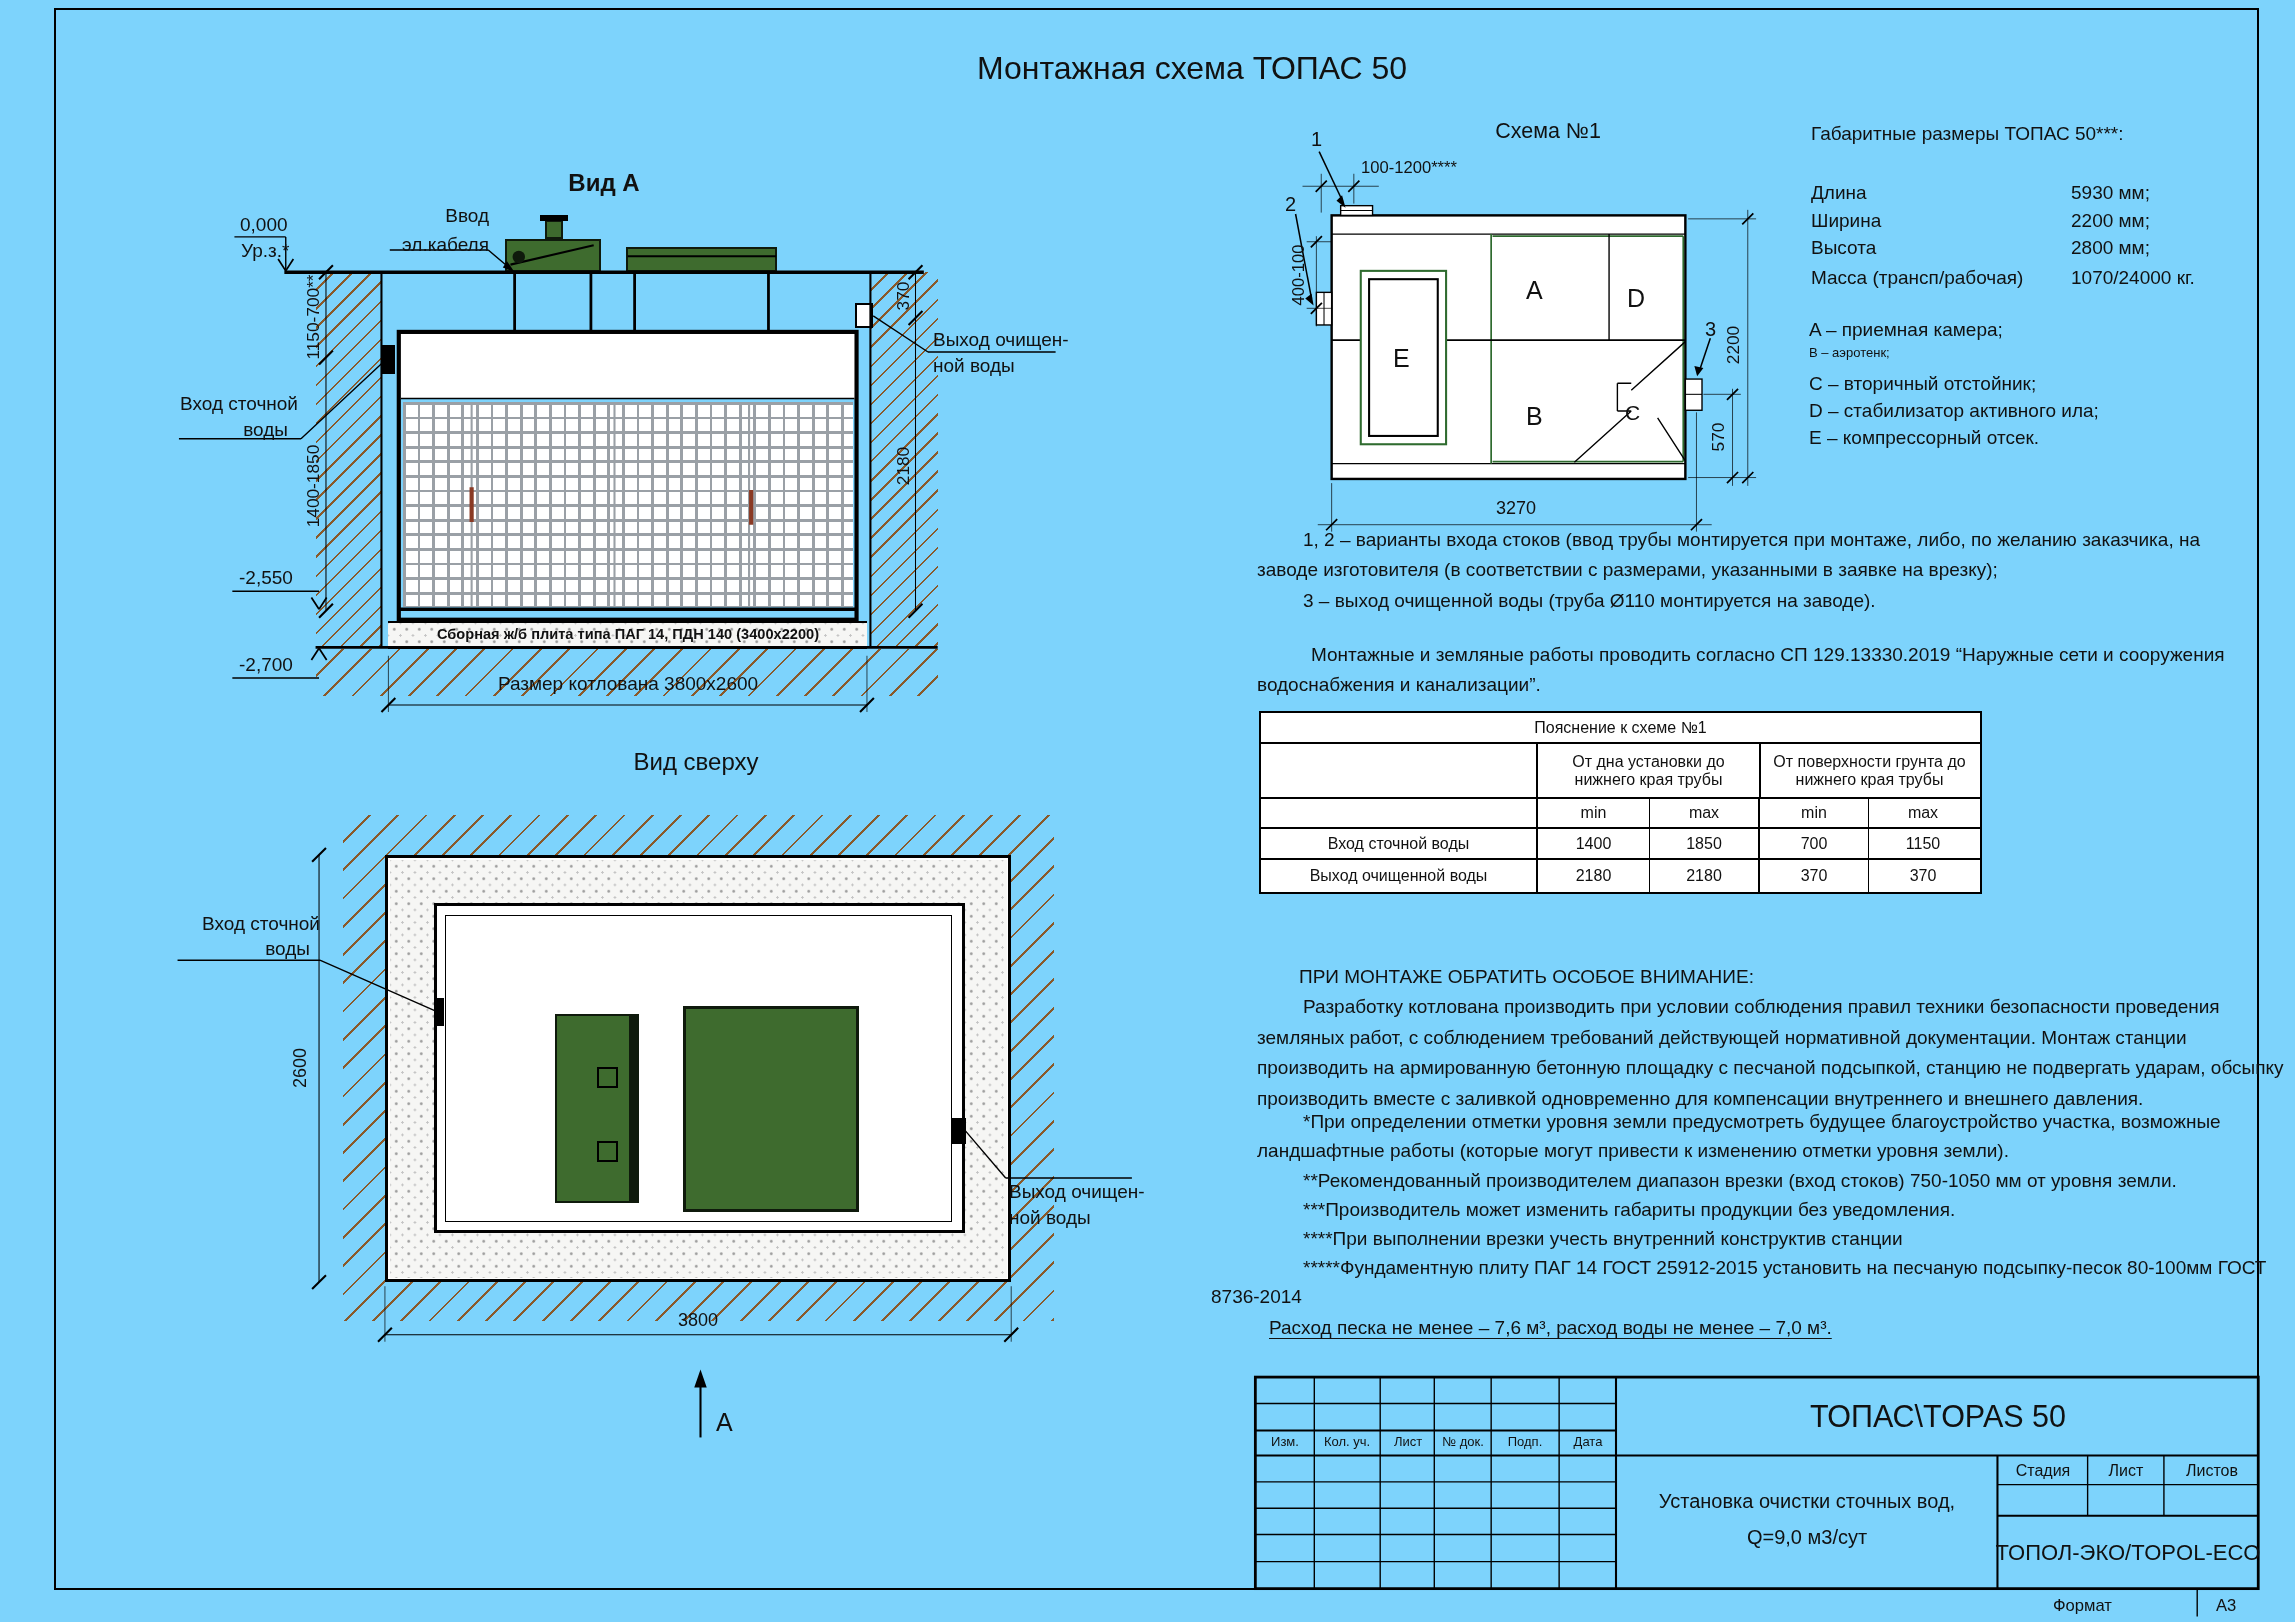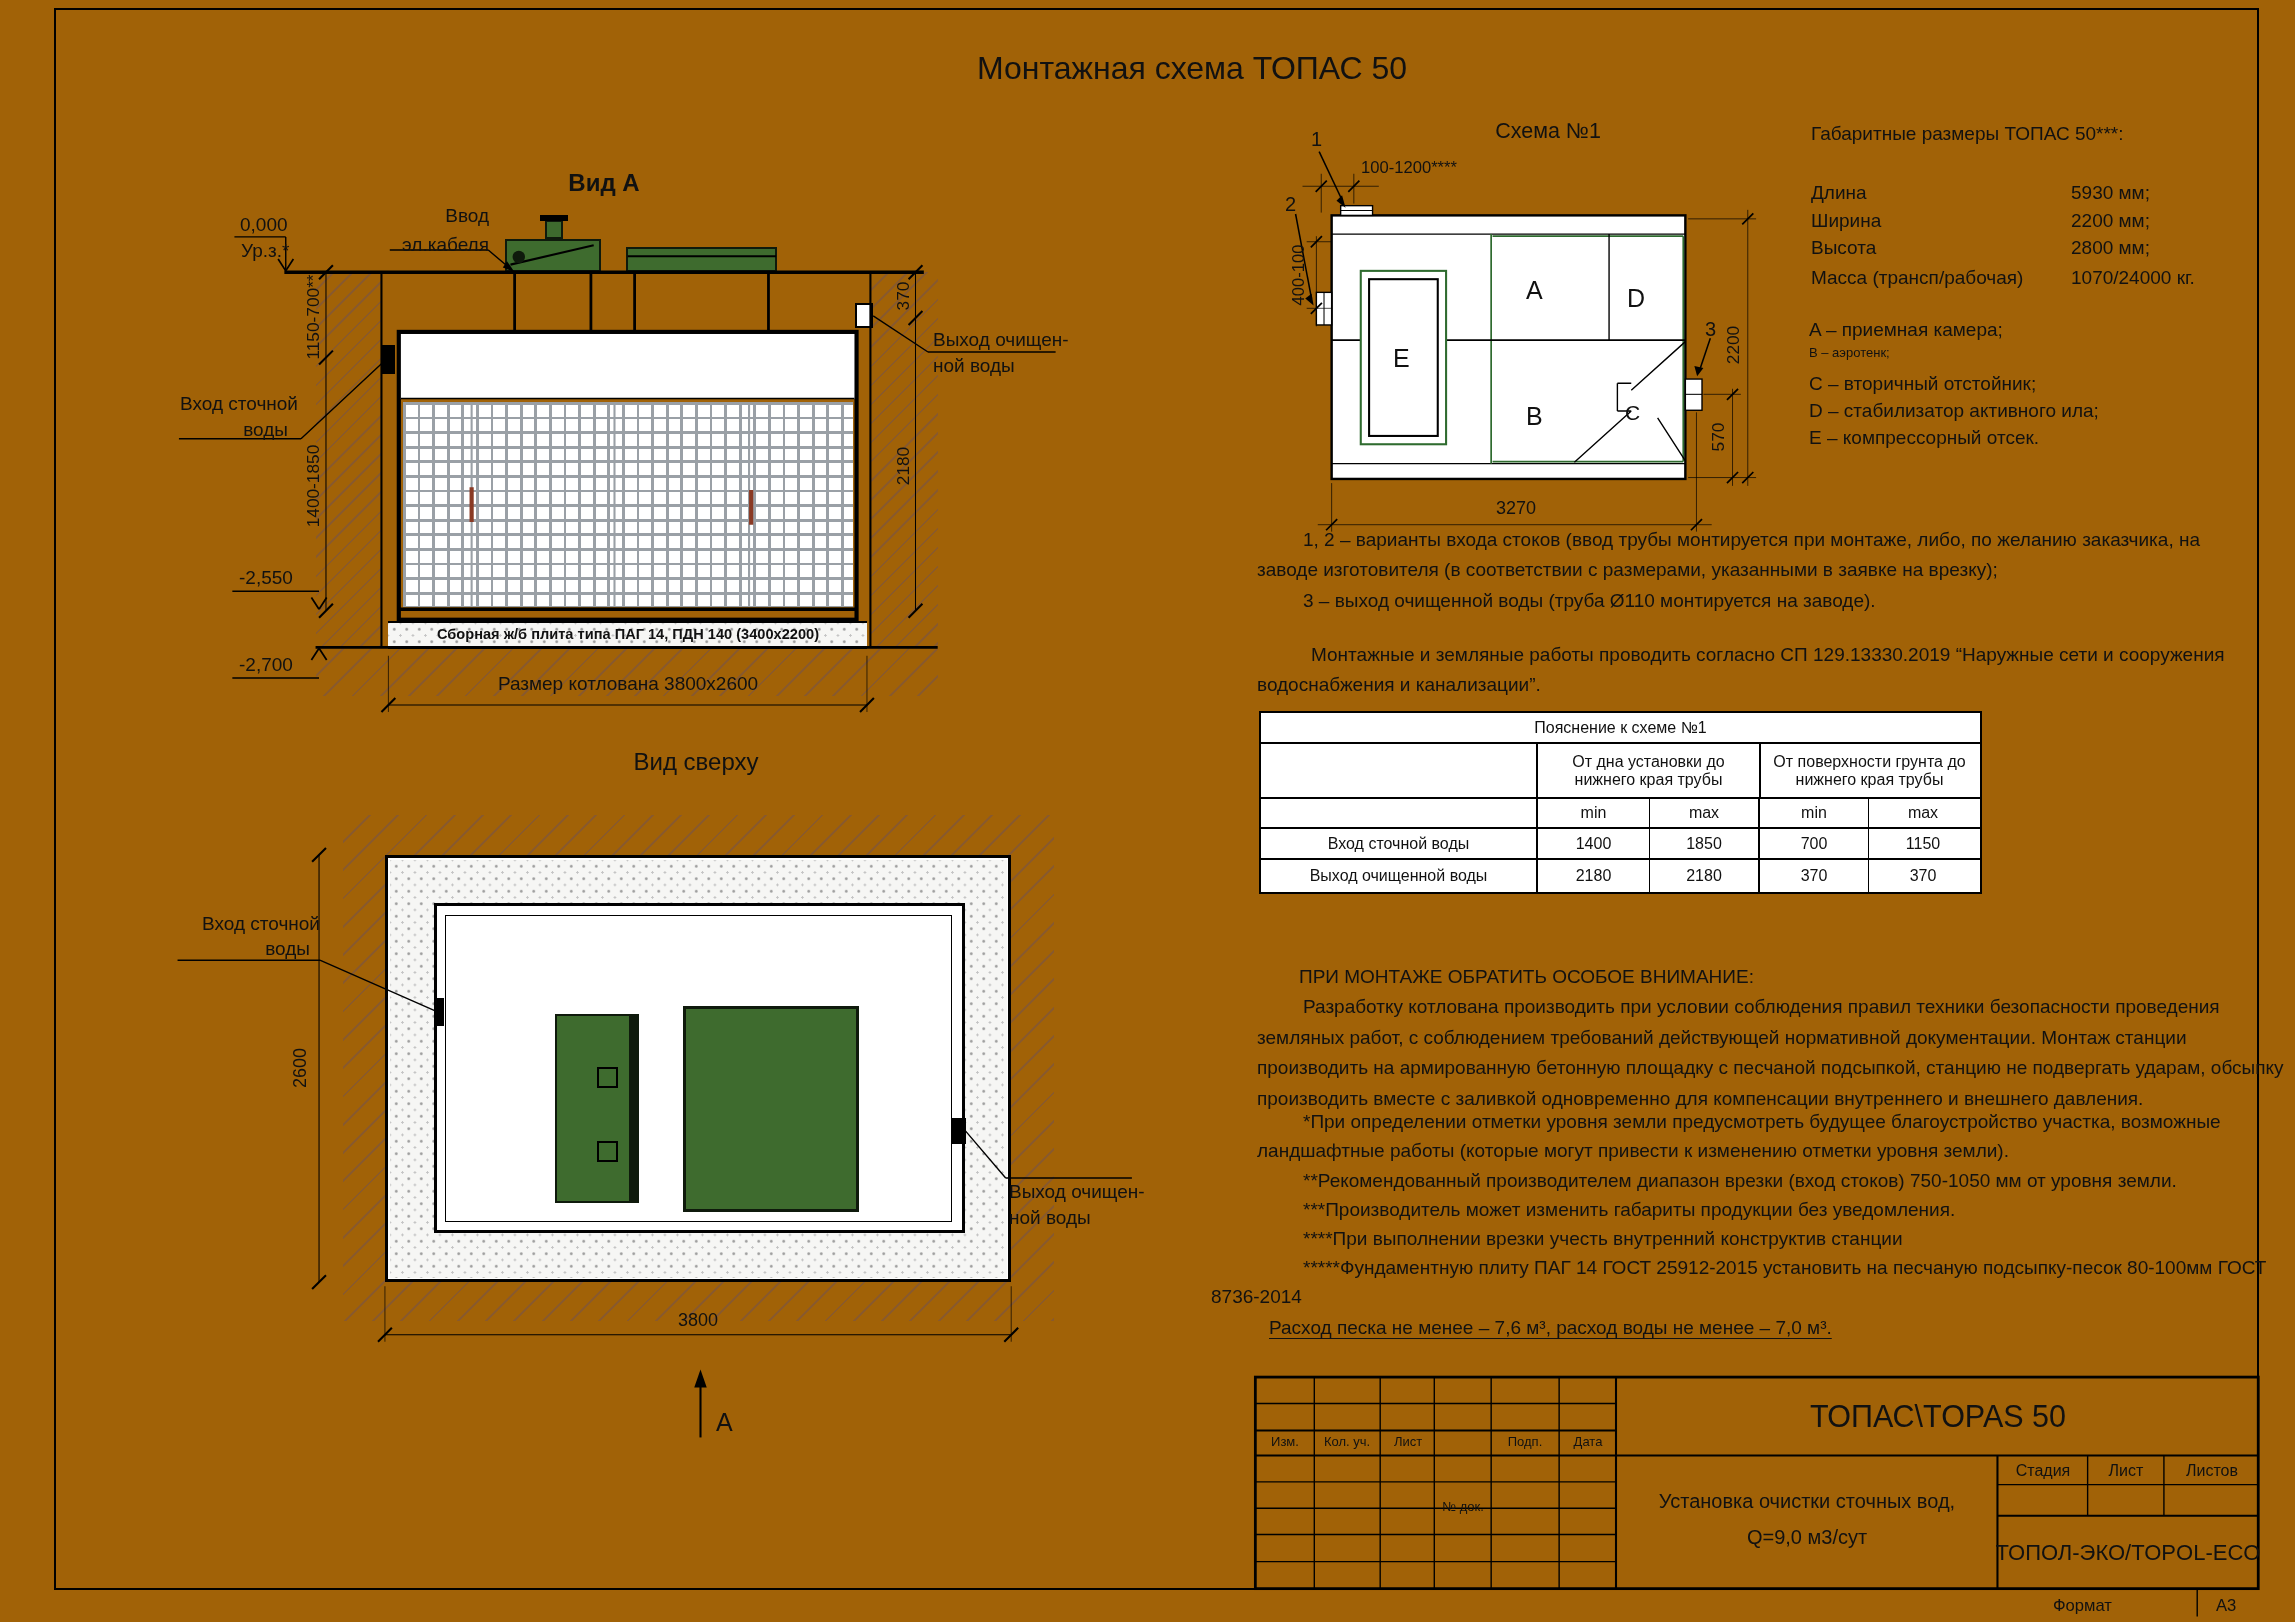--- a/index.html
+++ b/index.html
@@ -1,16 +1,16 @@
 <!DOCTYPE html>
 <html style="font-size:11px"><head>
 <meta charset="utf-8">
 <style>
   html,body{margin:0;padding:0;background:#e8e8e8;}
-  .sheet{position:relative;width:2295px;height:1623px;background:#a16207;
+  .sheet{position:relative;width:2295px;height:1623px;background:#7dd3fc;
          font-family:"Liberation Sans",sans-serif;color:#111;overflow:hidden;}
   .frame{position:absolute;left:54px;top:8.3px;width:2205px;height:1582px;
          border:2.1px solid #000;box-sizing:border-box;}
   .t{position:absolute;white-space:nowrap;color:#111;line-height:1.15;}
   .tc{transform:translateX(-50%);}
   .tr{text-align:right;}
   .rot{transform:translate(-50%,-50%) rotate(-90deg);transform-origin:center;}
   .u{text-decoration:underline;text-underline-offset:4.2px;}
   svg{position:absolute;left:0;top:0;}
   .hatch{background-image:repeating-linear-gradient(135deg,
@@ -286,21 +286,21 @@
   <div class="t" style="left:1303px;top:1199px;font-size:19px;">***Производитель может изменить габариты продукции без уведомления.</div>
   <div class="t" style="left:1303px;top:1228px;font-size:19px;">****При выполнении врезки учесть внутренний конструктив станции</div>
   <div class="t" style="left:1303px;top:1257px;font-size:19px;">*****Фундаментную плиту ПАГ 14 ГОСТ 25912-2015 установить на песчаную подсыпку-песок 80-100мм ГОСТ</div>
   <div class="t" style="left:1211px;top:1286px;font-size:19px;">8736-2014</div>
   <div class="t u" style="left:1269px;top:1317px;font-size:19px;">Расход песка не менее – 7,6 м³, расход воды не менее – 7,0 м³.</div>
 
   <div class="t tc" style="left:1938px;top:1399px;font-size:30.5px;">ТОПАС\TOPAS 50</div>
   <div class="t tc" style="left:1285px;top:1435px;font-size:13px;">Изм.</div>
   <div class="t tc" style="left:1347px;top:1435px;font-size:13px;">Кол. уч.</div>
   <div class="t tc" style="left:1408px;top:1435px;font-size:13px;">Лист</div>
-  <div class="t tc" style="left:1463px;top:1500px;font-size:13px;">№ док.</div>
+  <div class="t tc" style="left:1463px;top:1435px;font-size:13px;">№ док.</div>
   <div class="t tc" style="left:1525px;top:1435px;font-size:13px;">Подп.</div>
   <div class="t tc" style="left:1588px;top:1435px;font-size:13px;">Дата</div>
   <div class="t tc" style="left:1807px;top:1490px;font-size:20px;">Установка очистки сточных вод,</div>
   <div class="t tc" style="left:1807px;top:1526px;font-size:20px;">Q=9,0 м3/сут</div>
   <div class="t tc" style="left:2043px;top:1462px;font-size:16px;">Стадия</div>
   <div class="t tc" style="left:2126px;top:1462px;font-size:16px;">Лист</div>
   <div class="t tc" style="left:2212px;top:1462px;font-size:16px;">Листов</div>
   <div class="t tc" style="left:2128px;top:1540px;font-size:22px;">ТОПОЛ-ЭКО/TOPOL-ECO</div>
   <div class="t" style="left:2053px;top:1596px;font-size:16.6px;">Формат</div>
   <div class="t" style="left:2216px;top:1596px;font-size:16.6px;">А3</div>

